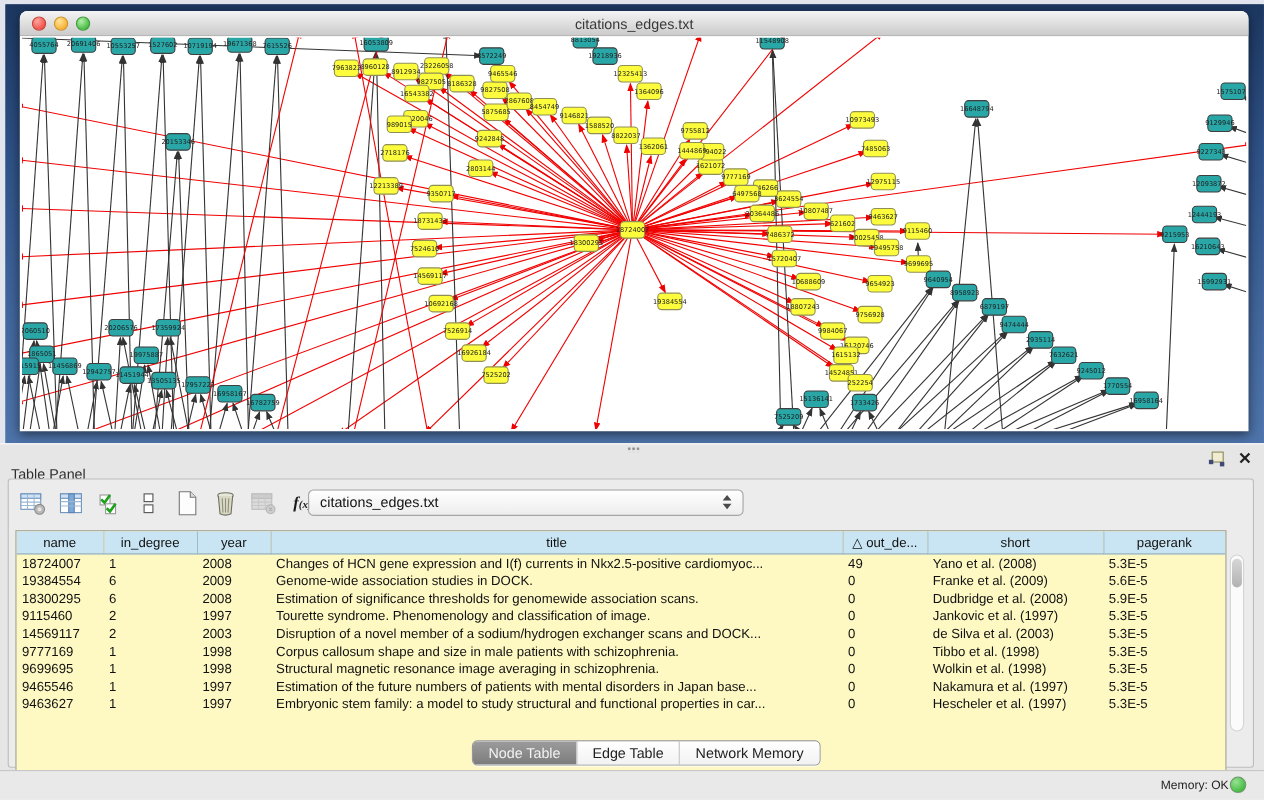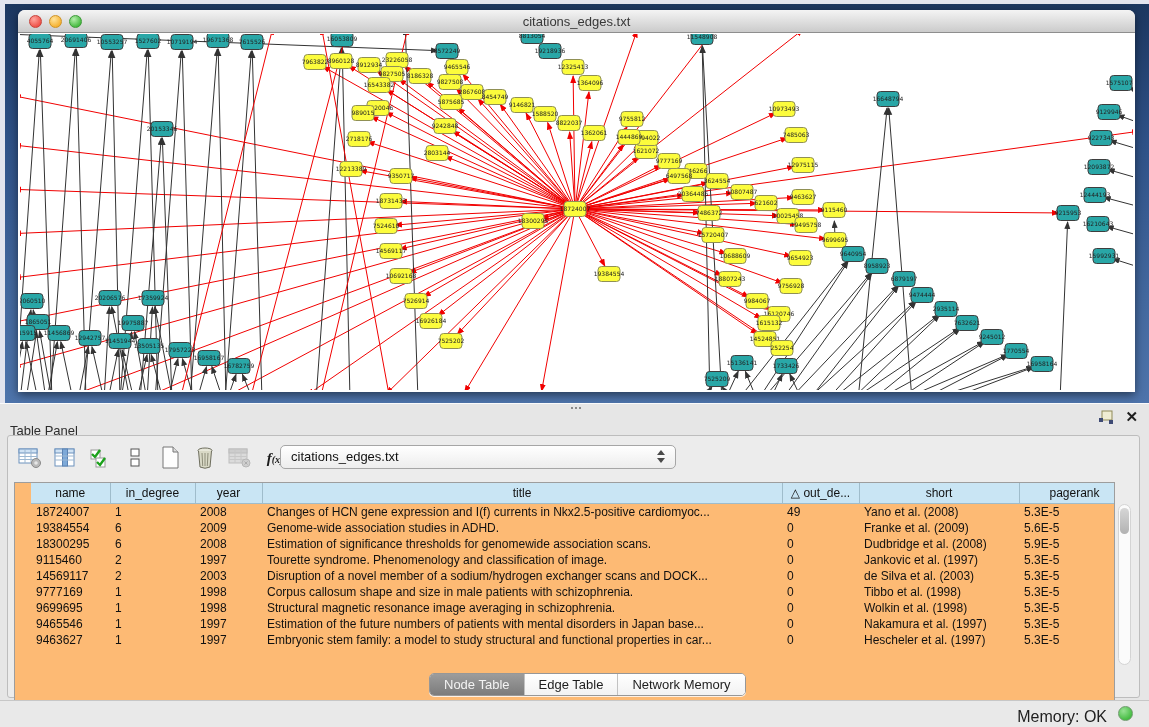--- a/index.html
+++ b/index.html
@@ -44,21 +44,21 @@
   .combo { position:absolute; left:272px; top:9px; width:396px; height:24px;
     background:linear-gradient(#ffffff,#ededed); border:1px solid #a6a6a6; border-radius:5px;
     font-size:13px; line-height:22px; padding-left:10px; color:#111; }
   .combo-arrows { position:absolute; right:8px; top:4px; width:10px; height:16px; }
   .tri-up { width:0; height:0; border-left:4px solid transparent; border-right:4px solid transparent;
     border-bottom:5px solid #4a4a4a; margin-bottom:3px; }
   .tri-dn { width:0; height:0; border-left:4px solid transparent; border-right:4px solid transparent;
     border-top:5px solid #4a4a4a; }
 
   .table-wrap { position:absolute; left:6px; top:46px; width:1101px; height:232px;
-    background:#fdba74; border:1px solid #9d9d9d; overflow:hidden;padding-left:16px; }
+    background:#fef9c3; border:1px solid #9d9d9d; overflow:hidden; }
   table { border-collapse:collapse; table-layout:fixed; width:1099px; font-size:12px; }
   col.c0{width:79px} col.c1{width:85px} col.c2{width:67px} col.c3{width:520px}
   col.c4{width:77px} col.c5{width:160px} col.c6{width:111px}
   th { background:#c9e5f4; border:1px solid #9fbccb; border-top:none; height:20px;
     font-weight:normal; font-size:12px; color:#111; text-align:center;
     overflow:hidden; white-space:nowrap; }
   th:first-child { border-left:none; }
   td { height:16px; line-height:16px; padding:0 2px 0 5px; white-space:nowrap;
     overflow:hidden; color:#111; }
   .vscroll { position:absolute; left:1110px; top:68px; width:13px; height:161px;
@@ -69,21 +69,21 @@
   .tabs { position:absolute; left:421px; top:237px; height:23px; display:flex;
     border:1px solid #979797; border-radius:5px; overflow:hidden;
     background:#fff; box-shadow:0 1px 0 rgba(255,255,255,.8); }
   .seg { padding:0 14px; line-height:21px; font-size:13px; color:#1d1d1d;
     background:linear-gradient(#ffffff,#f2f2f2); border-left:1px solid #c2c2c2; }
   .seg:first-child { border-left:none; }
   .seg.selected { background:linear-gradient(#9c9c9c,#7c7c7c); color:#f3f3f3; }
 
   .status-bar { position:absolute; left:0; top:700px; width:1149px; height:27px;
     background:#e9e9e9; border-top:1px solid #c7c7c7; }
-  .memory { position:absolute; right:42px; top:7px; font-size:16px; color:#1e1e1e; }
+  .memory { position:absolute; right:32px; top:7px; font-size:11px; color:#1e1e1e; }
   .mem-dot { position:absolute; right:16px; top:5px; width:15px; height:15px; border-radius:50%;
     background:radial-gradient(circle at 35% 30%,#97e293,#3db83a 80%); border:1px solid #6e9a6c; }
 </style>
 </head>
 <body>
 
 <div class="network-area">
   <div class="desktop-blue"></div>
   <div class="desktop-blue" style="left:5px;top:4px;">
     <div class="net-window">
@@ -838,21 +838,21 @@
               <td>2008</td>
               <td>Changes of HCN gene expression and I(f) currents in Nkx2.5-positive cardiomyoc...</td>
               <td>49</td>
               <td>Yano et al. (2008)</td>
               <td>5.3E-5</td>
             </tr>
             <tr>
               <td>19384554</td>
               <td>6</td>
               <td>2009</td>
-              <td>Genome-wide association studies in ADHD.</td>
+              <td>Genome-wide association studies in DOCK.</td>
               <td>0</td>
               <td>Franke et al. (2009)</td>
               <td>5.6E-5</td>
             </tr>
             <tr>
               <td>18300295</td>
               <td>6</td>
               <td>2008</td>
               <td>Estimation of significance thresholds for genomewide association scans.</td>
               <td>0</td>

